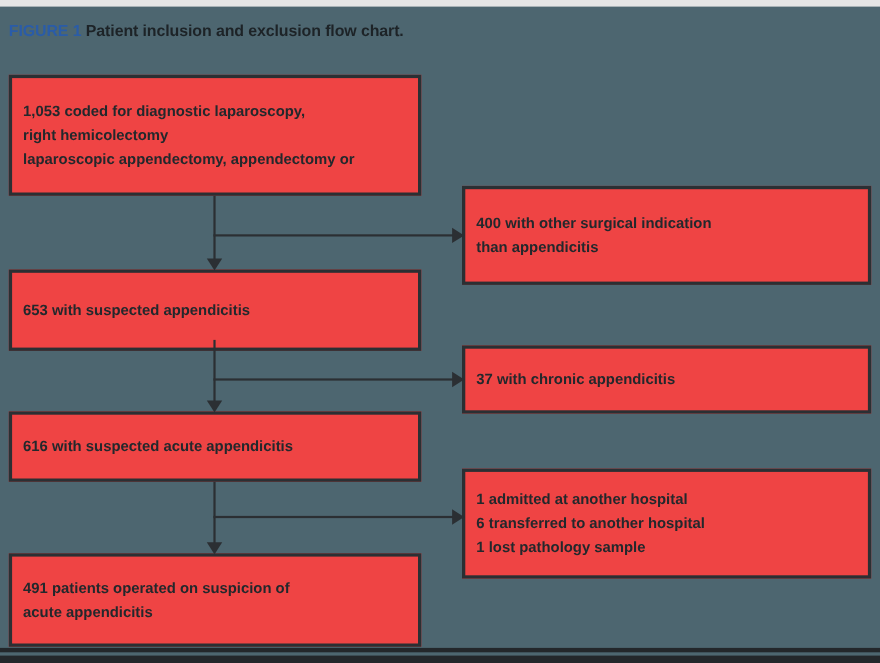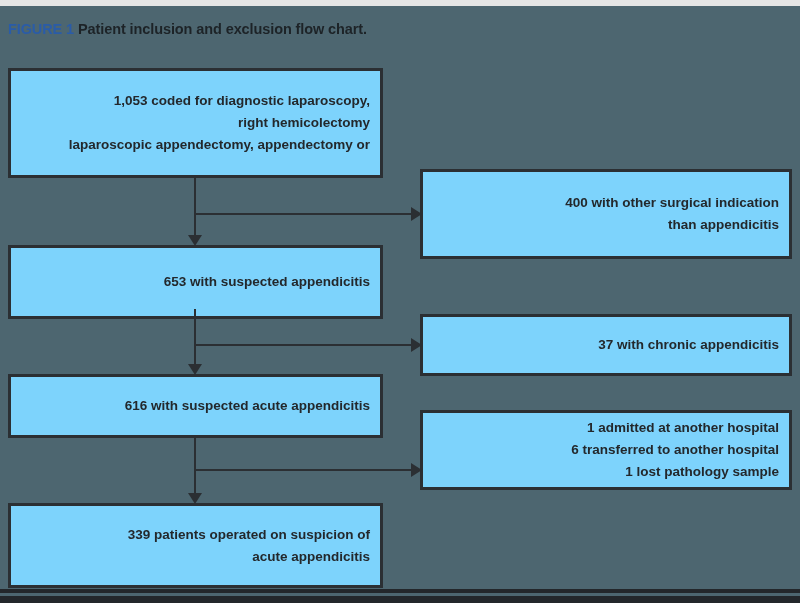--- a/index.html
+++ b/index.html
@@ -51,25 +51,25 @@
     top: 583px;
     height: 4px;
     background: #23272b;
   }
 
   
   .node {
     position: absolute;
     box-sizing: border-box;
     border: 3px solid #2b2f33;
-    background: #7dd3fc;
+    background: #ef4444;
     display: flex;
     align-items: center;
     justify-content: center;
-    text-align: right;
+    text-align: left;
     color: #23282c;
     font-size: 13.5px;
     font-weight: bold;
     line-height: 1.62;
     padding: 4px 10px;
   }
   .node .lines {
     width: 100%;
   }
   .node .lines div {
@@ -80,21 +80,21 @@
   .node-main { left: 8px; width: 375px; }
   #box-main-1 { top: 62px;  height: 110px; }
   #box-main-2 { top: 239px; height: 74px;  }
   #box-main-3 { top: 368px; height: 64px;  }
   #box-main-4 { top: 497px; height: 85px;  }
 
   
   .node-side { left: 420px; width: 372px; }
   #box-side-1 { top: 163px; height: 90px;  }
   #box-side-2 { top: 308px; height: 62px;  }
-  #box-side-3 { top: 404px; height: 80px; }
+  #box-side-3 { top: 420px; height: 100px; }
 
   
   .conn { position: absolute; background: #2b2f33; }
   .conn-v { width: 2px; }
   .conn-h { height: 2px; }
 
   
   .arrow-down, .arrow-right {
     position: absolute;
     width: 0;
@@ -135,21 +135,21 @@
   </div>
 
   <div class="node node-main" id="box-main-3">
     <div class="lines">
       <div>616 with suspected acute appendicitis</div>
     </div>
   </div>
 
   <div class="node node-main" id="box-main-4">
     <div class="lines">
-      <div>339 patients operated on suspicion of</div>
+      <div>491 patients operated on suspicion of</div>
       <div>acute appendicitis</div>
     </div>
   </div>
 
   <div class="node node-side" id="box-side-1">
     <div class="lines">
       <div>400 with other surgical indication</div>
       <div>than appendicitis</div>
     </div>
   </div>

